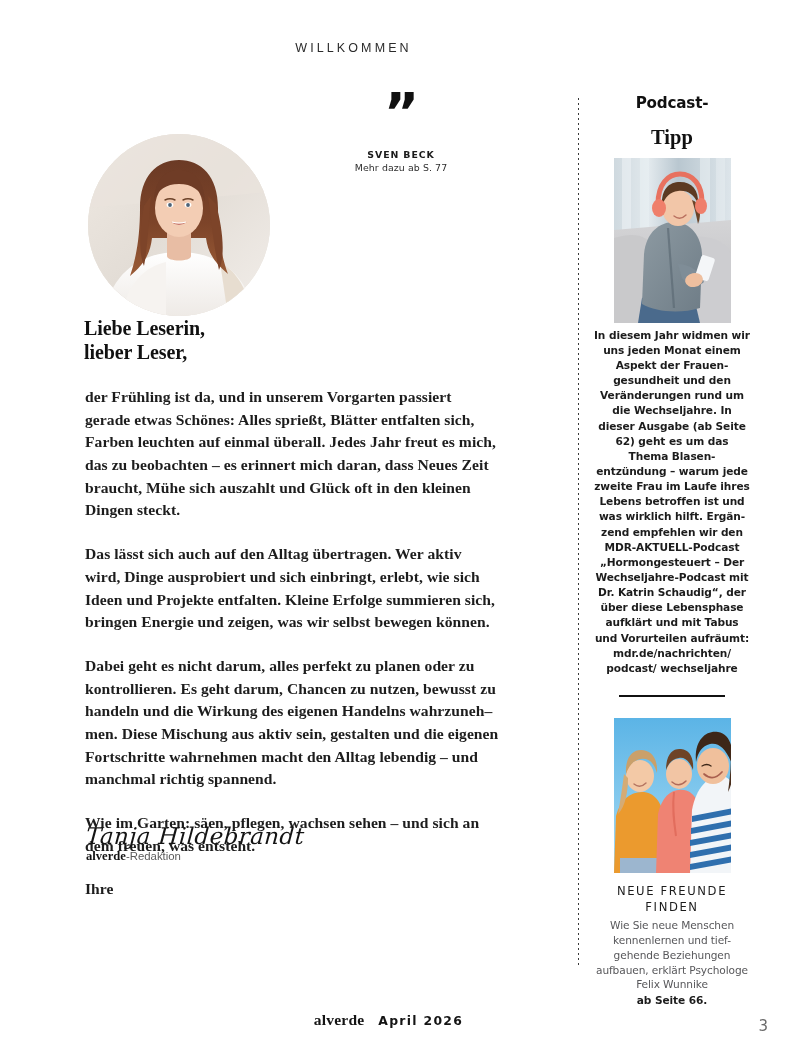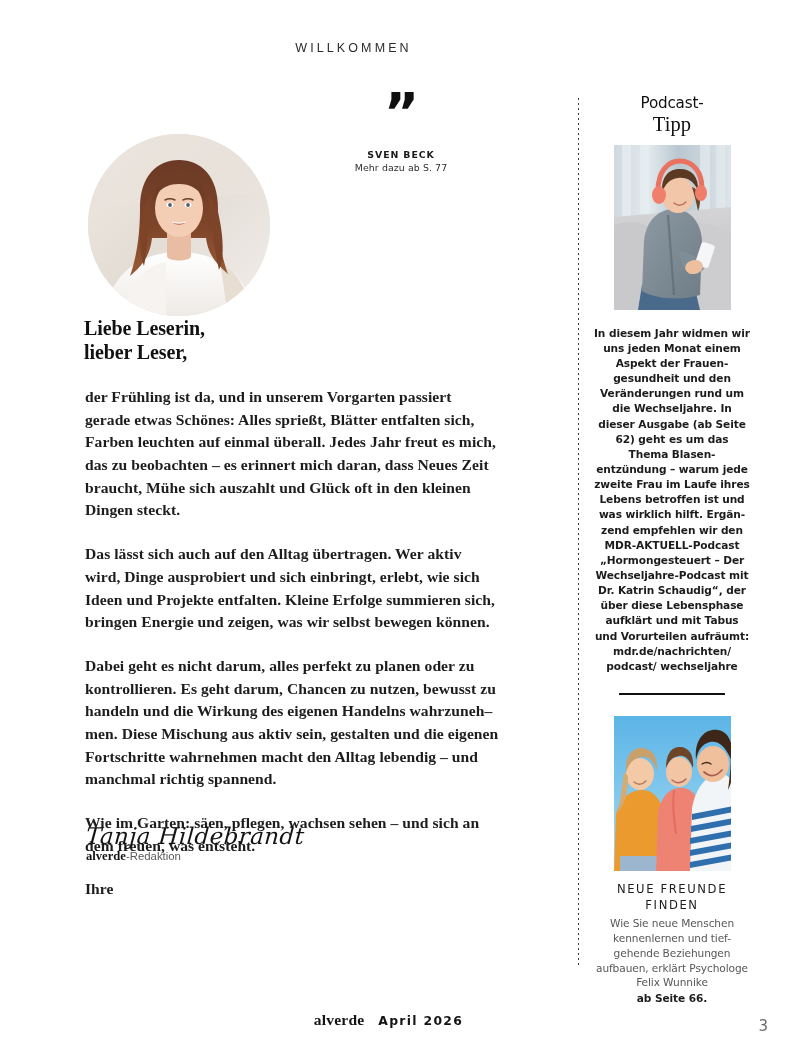--- a/index.html
+++ b/index.html
@@ -180,45 +180,45 @@
     width: 160px;
     text-align: center;
   }
   .side-title {
     line-height: 1.0;
   }
   .side-title .t1 {
     display: block;
     font-family: "DejaVu Sans", sans-serif;
     font-size: 15.2px;
-    font-weight: 400;
+    font-weight: 700;
     color: #111111;
     letter-spacing: -0.2px;
   }
   .side-title .t2 {
     display: block;
     font-family: "Liberation Serif", serif;
     font-size: 20.5px;
-    font-weight: 400;
+    font-weight: 700;
     color: #111111;
-    margin-top: 3px;
+    margin-top: 16px;
     letter-spacing: 0.1px;
   }
 
   .side-photo {
     margin: 10px auto 0;
     width: 117px;
     height: 165px;
     overflow: hidden;
     background: #c6ccd2;
   }
   .side-photo svg { display: block; }
 
   .side-body {
-    margin-top: 16px;
+    margin-top: 5px;
     font-family: "DejaVu Sans", sans-serif;
     font-size: 10.6px;
     line-height: 1.43;
     font-weight: 700;
     color: #1c1c1c;
     letter-spacing: -0.1px;
     padding: 0 2px;
   }
 
   .h-rule {

